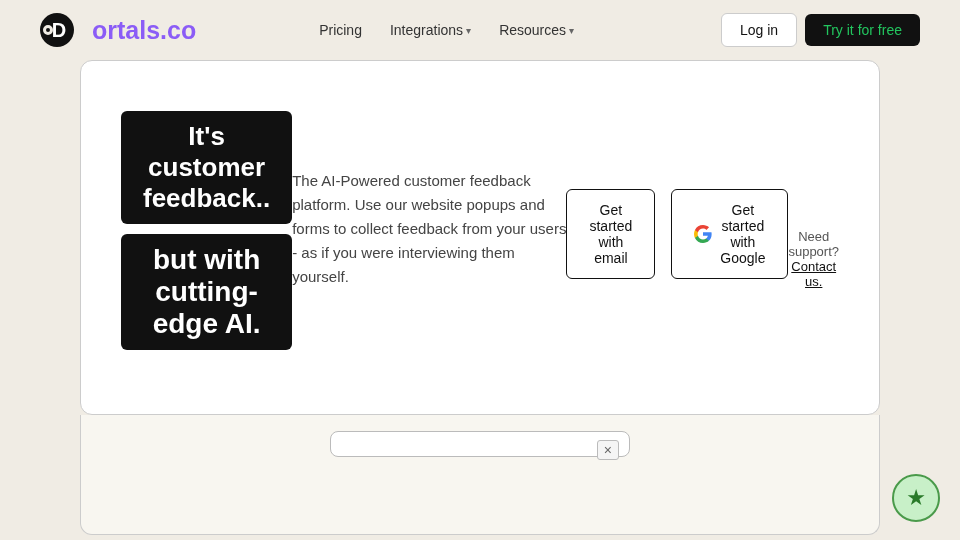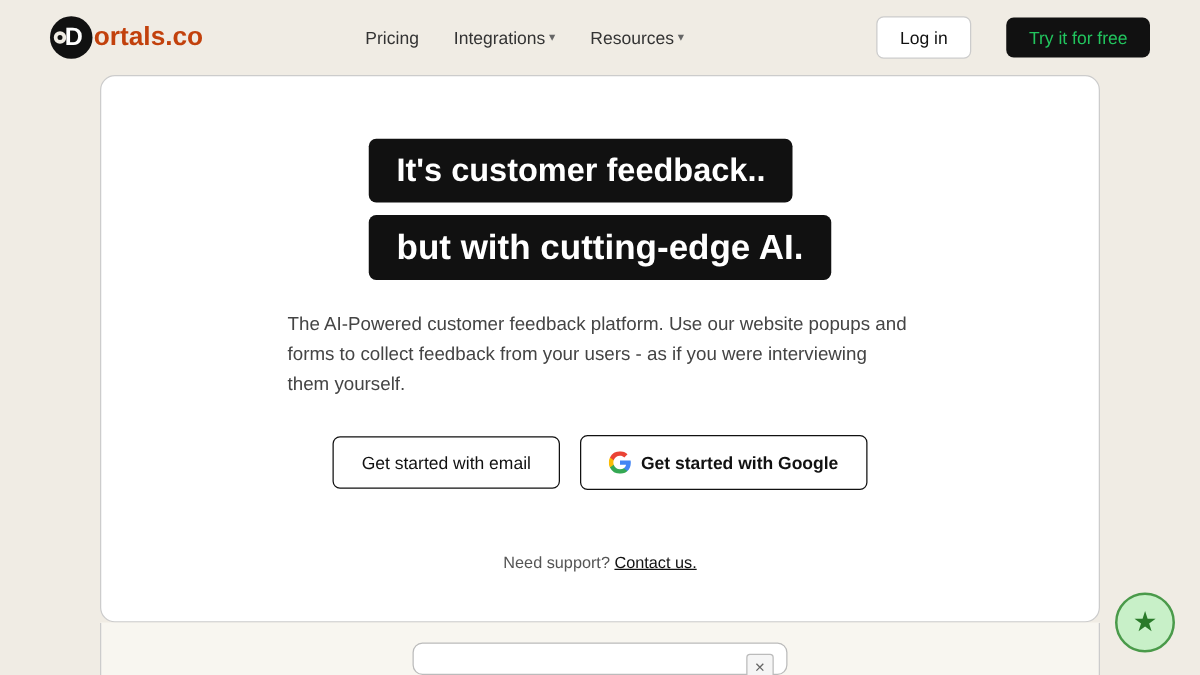--- a/index.html
+++ b/index.html
@@ -62,21 +62,20 @@
     }
 
     
     .main-card {
       margin: 0 80px;
       background: #fff;
       border: 1.5px solid #ccc;
       border-radius: 12px;
       padding: 50px 40px 40px;
       display: flex;
-      flex-direction: column;
       align-items: center;
       text-align: center;
     }
 
     .headline-block {
       display: flex;
       flex-direction: column;
       align-items: flex-start;
       gap: 10px;
       margin-bottom: 24px;
@@ -120,21 +119,21 @@
     }
 
     .btn-google {
       padding: 12px 22px;
       background: #fff;
       border: 1.5px solid #111;
       border-radius: 6px;
       font-size: 14px;
       cursor: pointer;
       color: #111;
-      font-weight: 700;
+      font-weight: 400;
       display: flex;
       align-items: center;
       gap: 8px;
     }
 
     .google-logo {
       width: 18px;
       height: 18px;
       display: inline-block;
       flex-shrink: 0;
@@ -213,36 +212,36 @@
   </style>
 </head>
 <body>
 
 <nav>
   <div style="display:flex;align-items:center;cursor:pointer;">
     <div style="width:34px;height:34px;background:#111;border-radius:50%;display:flex;align-items:center;justify-content:center;margin-right:0;position:relative;overflow:hidden;">
       <span style="color:#fff;font-size:20px;font-weight:900;position:relative;z-index:2;margin-left:4px;">D</span>
       <div style="width:10px;height:10px;background:#111;border-radius:50%;position:absolute;left:3px;top:50%;transform:translateY(-50%);border:3px solid #f0ece4;z-index:3;"></div>
     </div>
-    <span style="font-size:21px;font-weight:700;color:#c2410c;margin-left:1px;">ortals.co</span>
+    <span style="font-size:25px;font-weight:700;color:#8b5cf6;margin-left:18px;">ortals.co</span>
   </div>
 
   <div style="display:flex;align-items:center;gap:4px;">
     <button class="nav-link">Pricing</button>
     <button class="nav-link">
       <span>Integrations</span>
       <span class="chevron">▾</span>
     </button>
     <button class="nav-link">
       <span>Resources</span>
       <span class="chevron">▾</span>
     </button>
   </div>
 
-  <div style="display:flex;align-items:center;gap:28px;padding-left:24px;">
+  <div style="display:flex;align-items:center;gap:8px;padding-left:24px;">
     <button class="btn-login">Log in</button>
     <button class="btn-try">Try it for free</button>
   </div>
 </nav>
 
 <div class="main-card">
   <div class="headline-block">
     <span class="headline-tag">It's customer feedback..</span>
     <span class="headline-tag" style="align-self:center;font-size:28px;">but with cutting-edge AI.</span>
   </div>

